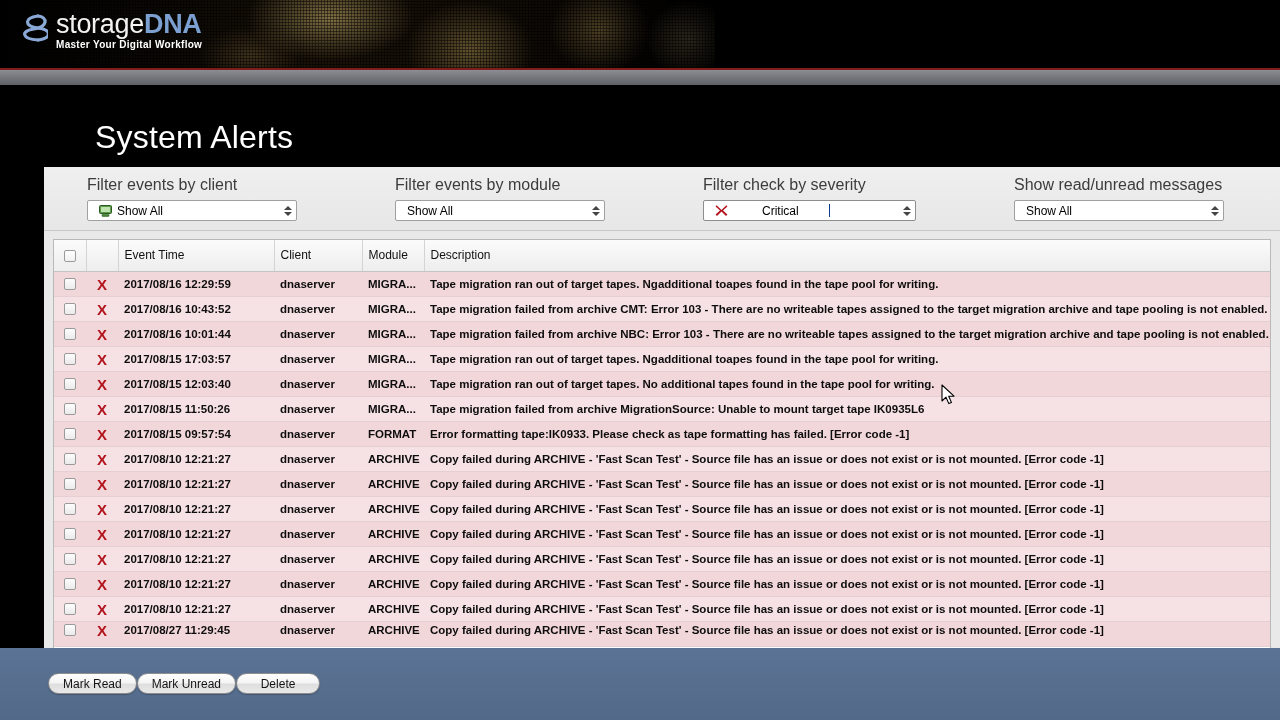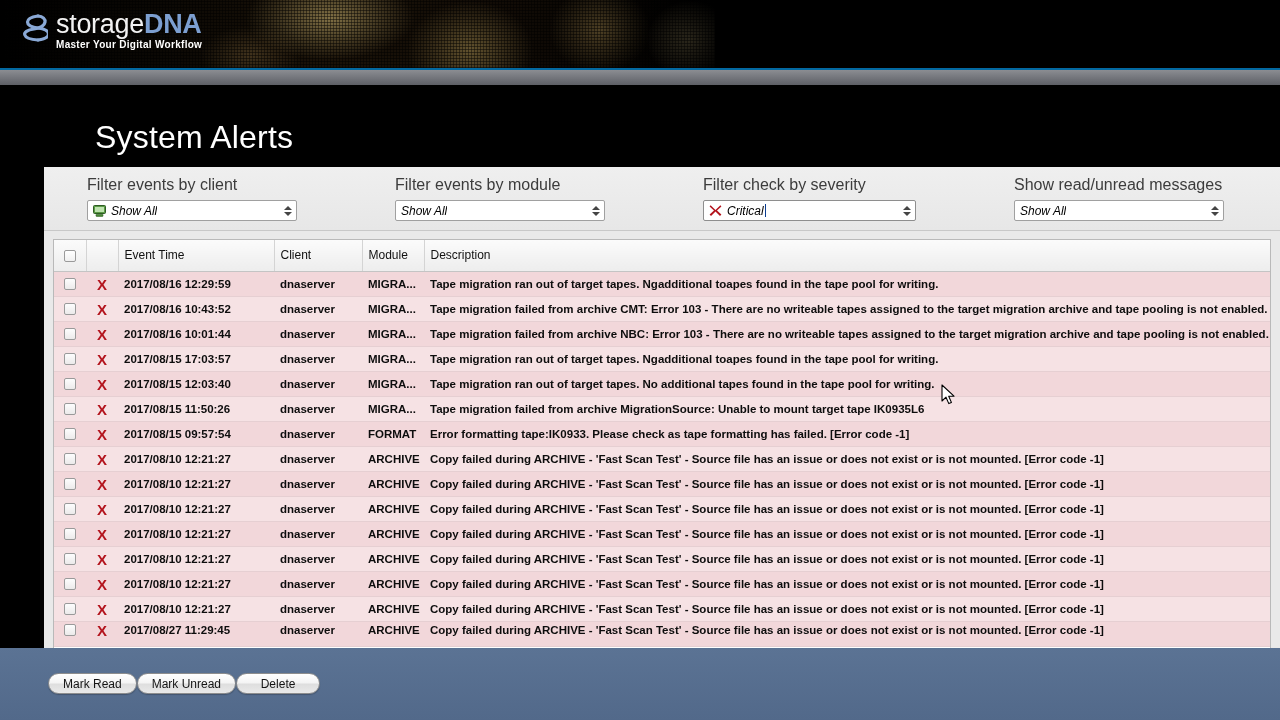--- a/index.html
+++ b/index.html
@@ -2,21 +2,21 @@
 <html><head>
 <meta charset="utf-8">
 <style>
   * { box-sizing: border-box; margin: 0; padding: 0; }
   html, body {
     width: 1280px; height: 720px;
     overflow: hidden;
     font-family: "Liberation Sans", sans-serif;
     background: #000;
   }
-  .screen { position: relative; width: 1280px; height: 720px; background: #0369a1; }
+  .screen { position: relative; width: 1280px; height: 720px; background: #7f1d1d; }
 
   
   .banner {
     position: absolute; left: 0; top: 0; width: 1280px; height: 68px;
     background: #000; overflow: hidden;
   }
   .banner-art {
     position: absolute; left: 0; top: 0; width: 715px; height: 68px;
     background:
       radial-gradient(ellipse 120px 60px at 330px 18px, rgba(214,190,120,0.55), rgba(0,0,0,0) 70%),
@@ -78,26 +78,25 @@
   .filter-group { position: absolute; top: 9px; }
   .filter-label {
     font-size: 16px; color: #3c3c3c; margin-bottom: 6px; white-space: nowrap;
   }
   .select-box {
     position: relative; width: 210px; height: 21px;
     background: #ffffff;
     border: 1px solid #a0a0a0;
     border-radius: 2px;
     display: flex; align-items: center;
-    padding: 0 18px 0 5px;
+    padding: 0 18px 0 11px;
     font-size: 12px; color: #000;
     box-shadow: 0 1px 0 rgba(255,255,255,.9) inset;
-    font-style: italic;
-  }
-  .select-box.wide { width: 213px; }
+  }
+  .select-box.wide { width: 213px; gap: 29px; }
   .select-box.focused { border-color: #8e8e8e; }
   .select-val { white-space: nowrap; overflow: hidden; }
   .caret {
     position: absolute; right: 4px; top: 50%; transform: translateY(-50%);
     width: 9px; height: 14px; display: flex; flex-direction: column;
     align-items: center; justify-content: center; gap: 2px;
   }
   .caret i { display: block; width: 0; height: 0; border-left: 4px solid transparent; border-right: 4px solid transparent; }
   .caret i.up { border-bottom: 4px solid #454545; }
   .caret i.dn { border-top: 4px solid #454545; }

